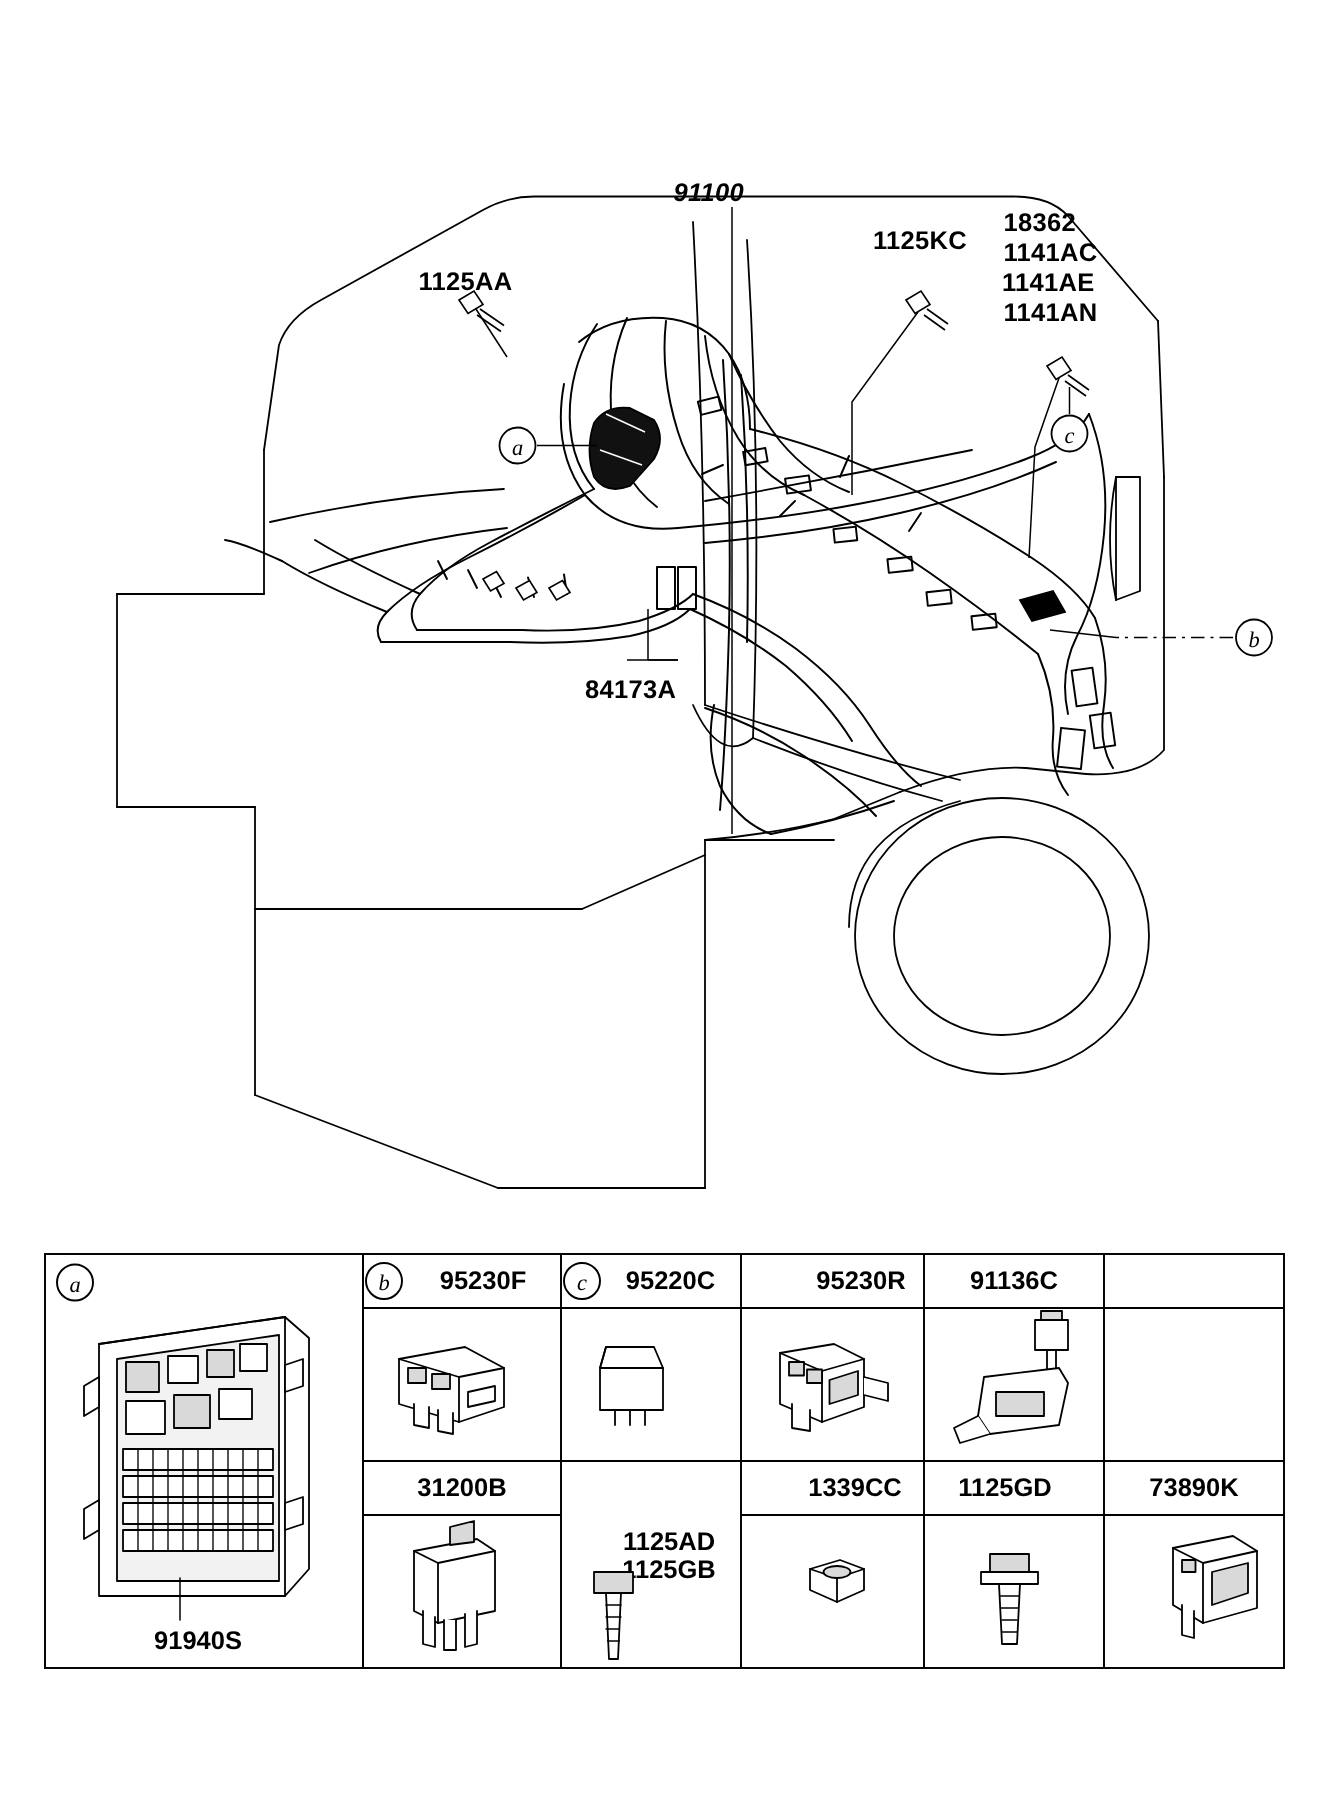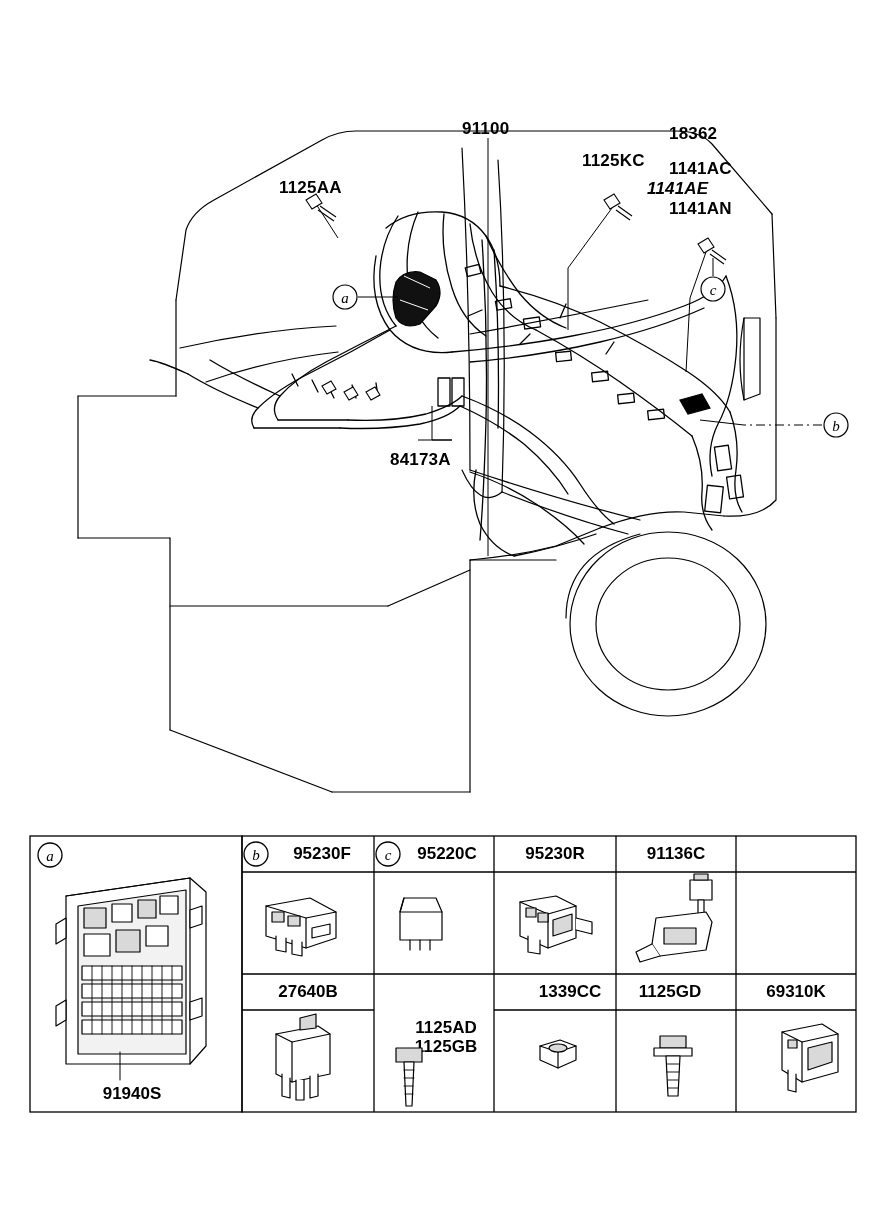--- a/index.html
+++ b/index.html
@@ -216,25 +216,25 @@
       <circle cx="713" cy="289" r="12"></circle>
       <circle cx="836" cy="425" r="12"></circle>
     </g>
     <g font-family="Liberation Serif, serif" font-size="15" font-style="italic" text-anchor="middle" fill="#000">
       <text x="345" y="303">a</text>
       <text x="713" y="295">c</text>
       <text x="836" y="431">b</text>
     </g>
   </svg>
 
-  <div class="callout" style="left:462px; top:119px;">91100</div>
+  <div class="callout" style="left:449px; top:119px;font-style:italic;">91100</div>
   <div class="callout" style="left:582px; top:151px;">1125KC</div>
-  <div class="callout" style="left:669px; top:124px;">18362</div>
+  <div class="callout" style="left:669px; top:139px;">18362</div>
   <div class="callout" style="left:669px; top:159px;">1141AC</div>
-  <div class="callout" style="left:647px; top:179px;font-style:italic;">1141AE</div>
+  <div class="callout" style="left:668px; top:179px;">1141AE</div>
   <div class="callout" style="left:669px; top:199px;">1141AN</div>
   <div class="callout" style="left:279px; top:178px;">1125AA</div>
   <div class="callout" style="left:390px; top:450px;">84173A</div>
 
   <svg class="layer" viewBox="0 0 886 1211" xmlns="http://www.w3.org/2000/svg">
     <g fill="none" stroke="#000000" stroke-width="1.3">
 
       <rect x="30" y="836" width="212" height="276"></rect>
 
       <rect x="242" y="836" width="614" height="276"></rect>
@@ -259,29 +259,29 @@
     </g>
     <g font-family="Liberation Serif, serif" font-size="15" font-style="italic" text-anchor="middle" fill="#000">
       <text x="50" y="861">a</text>
       <text x="256" y="860">b</text>
       <text x="388" y="860">c</text>
     </g>
   </svg>
 
   <div class="legend-cell-label" style="position:absolute; left:274px; top:844px; width:96px;">95230F</div>
   <div class="legend-cell-label" style="position:absolute; left:404px; top:844px; width:86px;">95220C</div>
-  <div class="legend-cell-label" style="position:absolute; left:494px; top:844px; width:122px;">95230R</div>
+  <div class="legend-cell-label" style="position:absolute; left:494px; top:844px; width:122px;padding-left:19px;">95230R</div>
   <div class="legend-cell-label" style="position:absolute; left:616px; top:844px; width:120px;">91136C</div>
 
-  <div class="legend-cell-label" style="position:absolute; left:242px; top:982px; width:132px;">27640B</div>
+  <div class="legend-cell-label" style="position:absolute; left:242px; top:982px; width:132px;">31200B</div>
   <div class="legend-cell-label" style="position:absolute; left:374px; top:1018px; width:144px;">1125AD
 1125GB</div>
   <div class="legend-cell-label" style="position:absolute; left:494px; top:982px; width:122px;margin-left:15px;">1339CC</div>
   <div class="legend-cell-label" style="position:absolute; left:616px; top:982px; width:108px;">1125GD</div>
-  <div class="legend-cell-label" style="position:absolute; left:736px; top:982px; width:120px;">69310K</div>
+  <div class="legend-cell-label" style="position:absolute; left:736px; top:982px; width:120px;">73890K</div>
 
   <div class="legend-cell-label" style="position:absolute; left:52px; top:1084px; width:160px;">91940S</div>
 
   <svg class="layer" viewBox="0 0 886 1211" xmlns="http://www.w3.org/2000/svg">
     <g fill="none" stroke="#000" stroke-width="1.2" stroke-linejoin="round" stroke-linecap="round">
 
       <g>
         <path d="M66 896 L190 878 L206 892 L206 1046 L190 1064 L66 1064 L66 896 Z" fill="#ffffff"></path>
         <path d="M66 896 L190 878"></path>
         <path d="M190 878 L190 1064"></path>

